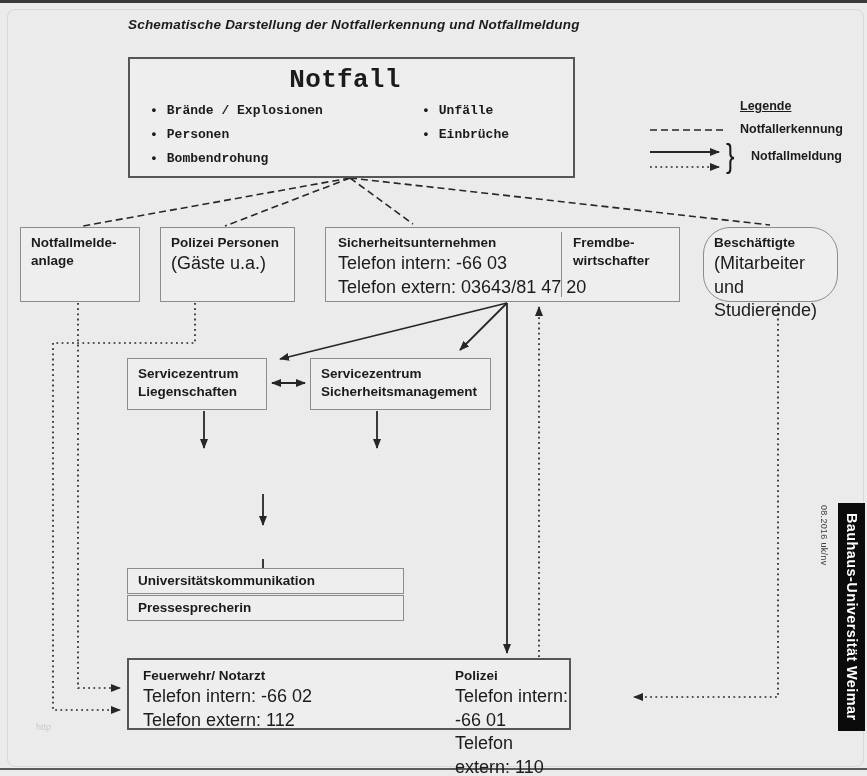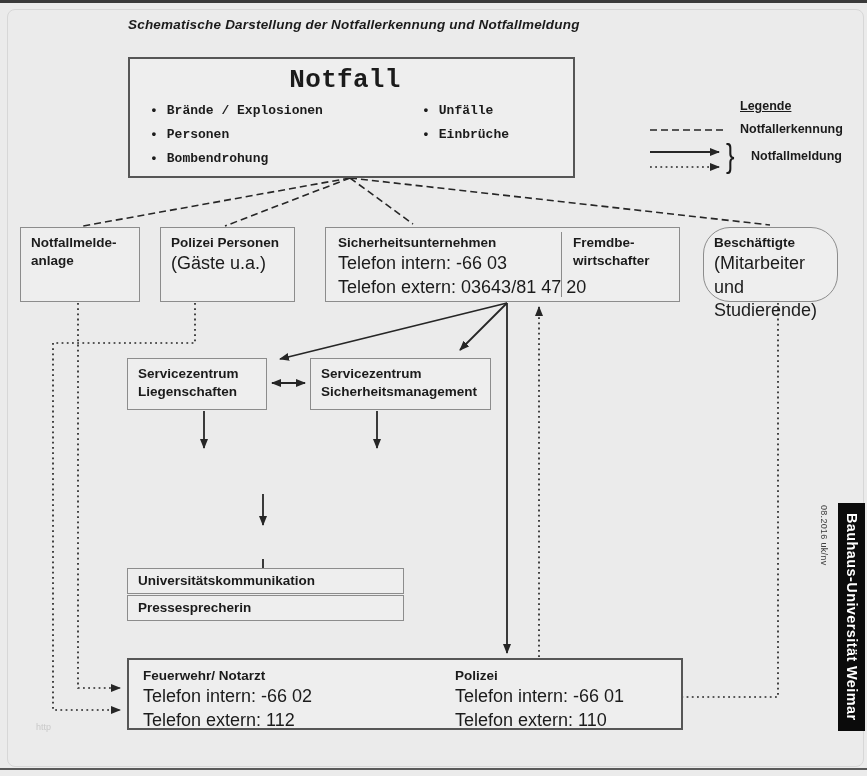--- a/index.html
+++ b/index.html
@@ -33,21 +33,21 @@
   .box3-divider{position:absolute;left:235px;top:4px;bottom:4px;width:0;border-left:1px solid #8c8c8c;}
   .box3-right{position:absolute;left:247px;top:6px;}
   .box4{left:703px;top:227px;width:135px;height:75px;border-radius:27px;}
   
   .sz1{left:127px;top:358px;width:140px;height:52px;}
   .sz2{left:310px;top:358px;width:181px;height:52px;}
   .kanzler{left:127px;top:455px;width:278px;height:38px;padding:3px 10px;}
   .uk{left:127px;top:532px;width:277px;height:26px;padding:3px 10px;margin-top:36px;}
   .presse{left:127px;top:595px;width:277px;height:26px;padding:3px 10px;}
   
-  .bigbox{left:127px;top:658px;width:556px;height:72px;padding:7px 0 0 14px;}
+  .bigbox{left:127px;top:658px;width:444px;height:72px;padding:7px 0 0 14px;}
   .police-col{position:absolute;left:326px;top:7px;}
   
   svg.lines{position:absolute;left:0;top:0;pointer-events:none;}
   .dash{stroke:#262626;stroke-width:1.6;fill:none;stroke-dasharray:7 4;}
   .dot{stroke:#262626;stroke-width:1.7;fill:none;stroke-dasharray:1.8 3.4;}
   .sol{stroke:#262626;stroke-width:1.8;fill:none;}
   
   .sidebar-note{position:absolute;left:819px;top:505px;writing-mode:vertical-rl;font-size:9px;color:#3d3d3d;letter-spacing:.3px;}
   .brandbar{position:absolute;left:838px;top:503px;width:27px;height:228px;background:#0b0b0b;display:flex;align-items:center;justify-content:center;}
   .brandbar span{writing-mode:vertical-rl;color:#ffffff;font-weight:bold;font-size:14.5px;white-space:nowrap;letter-spacing:.4px;}

